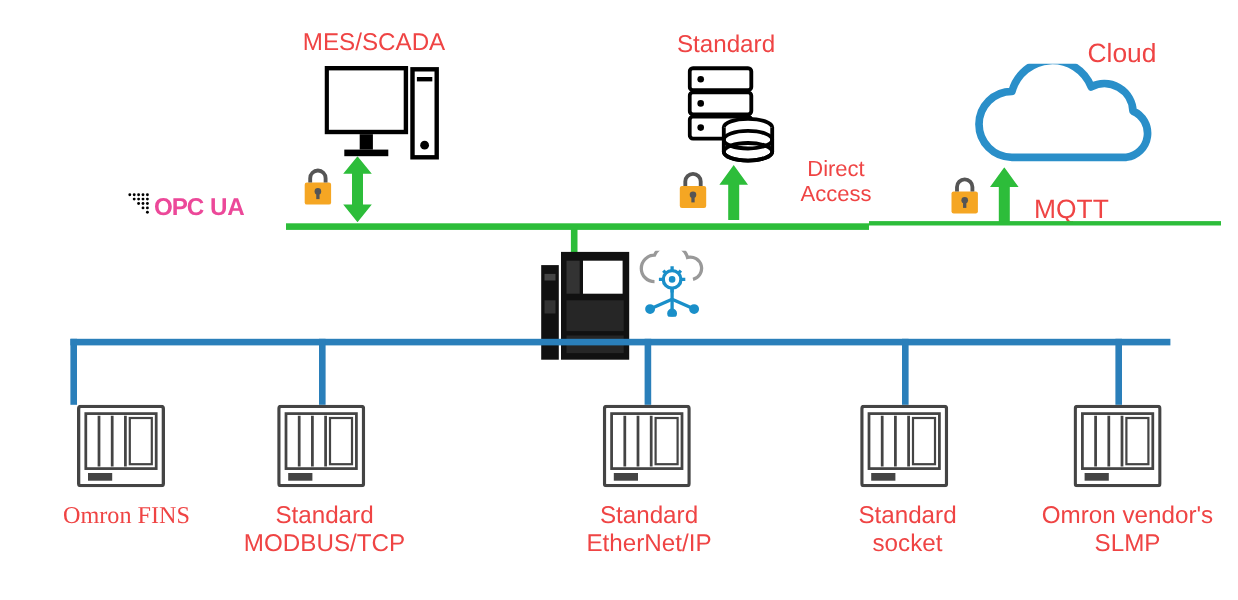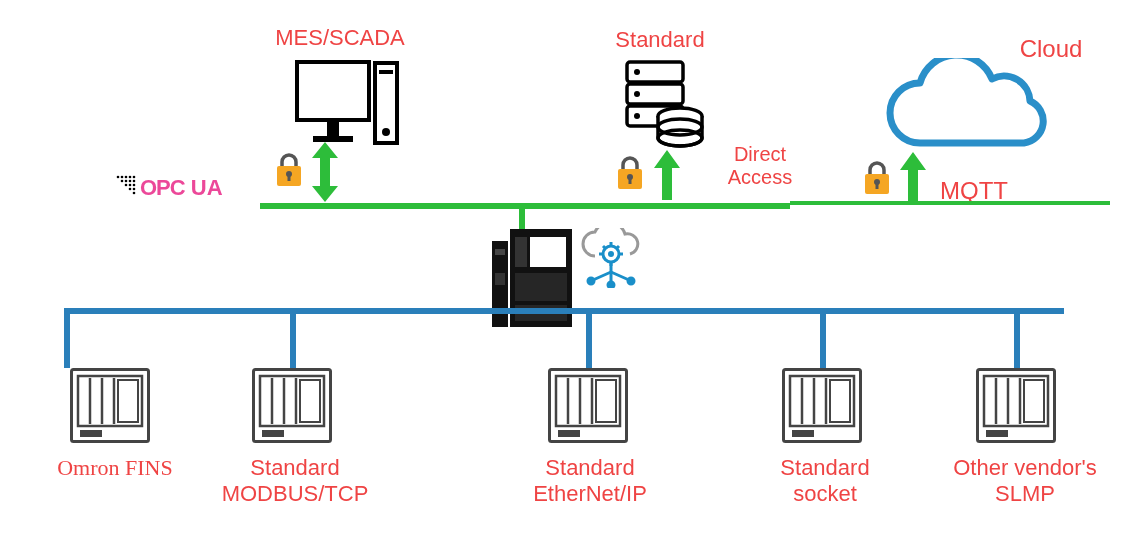--- a/index.html
+++ b/index.html
@@ -64,21 +64,21 @@
     position: absolute;
     width: 28px;
     height: 22px;
   }
 </style>
 </head>
 <body>
 
 <div class="label" style="left:270px; top:25px; width:140px;">MES/SCADA</div>
 <div class="label" style="left:600px; top:27px; width:120px;">Standard</div>
-<div class="label" style="left:1006px; top:35px; width:90px; font-size:24px;">Cloud</div>
+<div class="label" style="left:975px; top:35px; width:90px; font-size:24px;">Cloud</div>
 
 <div class="dotpattern" style="left:108px; top:175px;">
   <svg viewBox="0 0 28 22">
     <g fill="#000">
       <circle cx="26" cy="2" r="1.3"></circle>
         <circle cx="22" cy="2" r="1.3"></circle>
         <circle cx="18" cy="2" r="1.3"></circle>
         <circle cx="14" cy="2" r="1.3"></circle>
         <circle cx="10" cy="2" r="1.3"></circle>
       <circle cx="26" cy="6" r="1.3"></circle>
@@ -264,14 +264,14 @@
   <rect x="10" y="62" width="22" height="7" fill="#444"></rect>
 </svg>
 
 <div class="label" style="left:40px;  top:455px; width:150px;font-family:Liberation Serif, serif;">Omron FINS</div>
 <div class="label" style="left:210px; top:455px; width:170px;">Standard
 MODBUS/TCP</div>
 <div class="label" style="left:510px; top:455px; width:160px;">Standard
 EtherNet/IP</div>
 <div class="label" style="left:760px; top:455px; width:130px;">Standard
 socket</div>
-<div class="label" style="left:940px; top:455px; width:170px;">Other vendor's
+<div class="label" style="left:940px; top:455px; width:170px;">Omron vendor's
 SLMP</div>
 
 </body></html>

